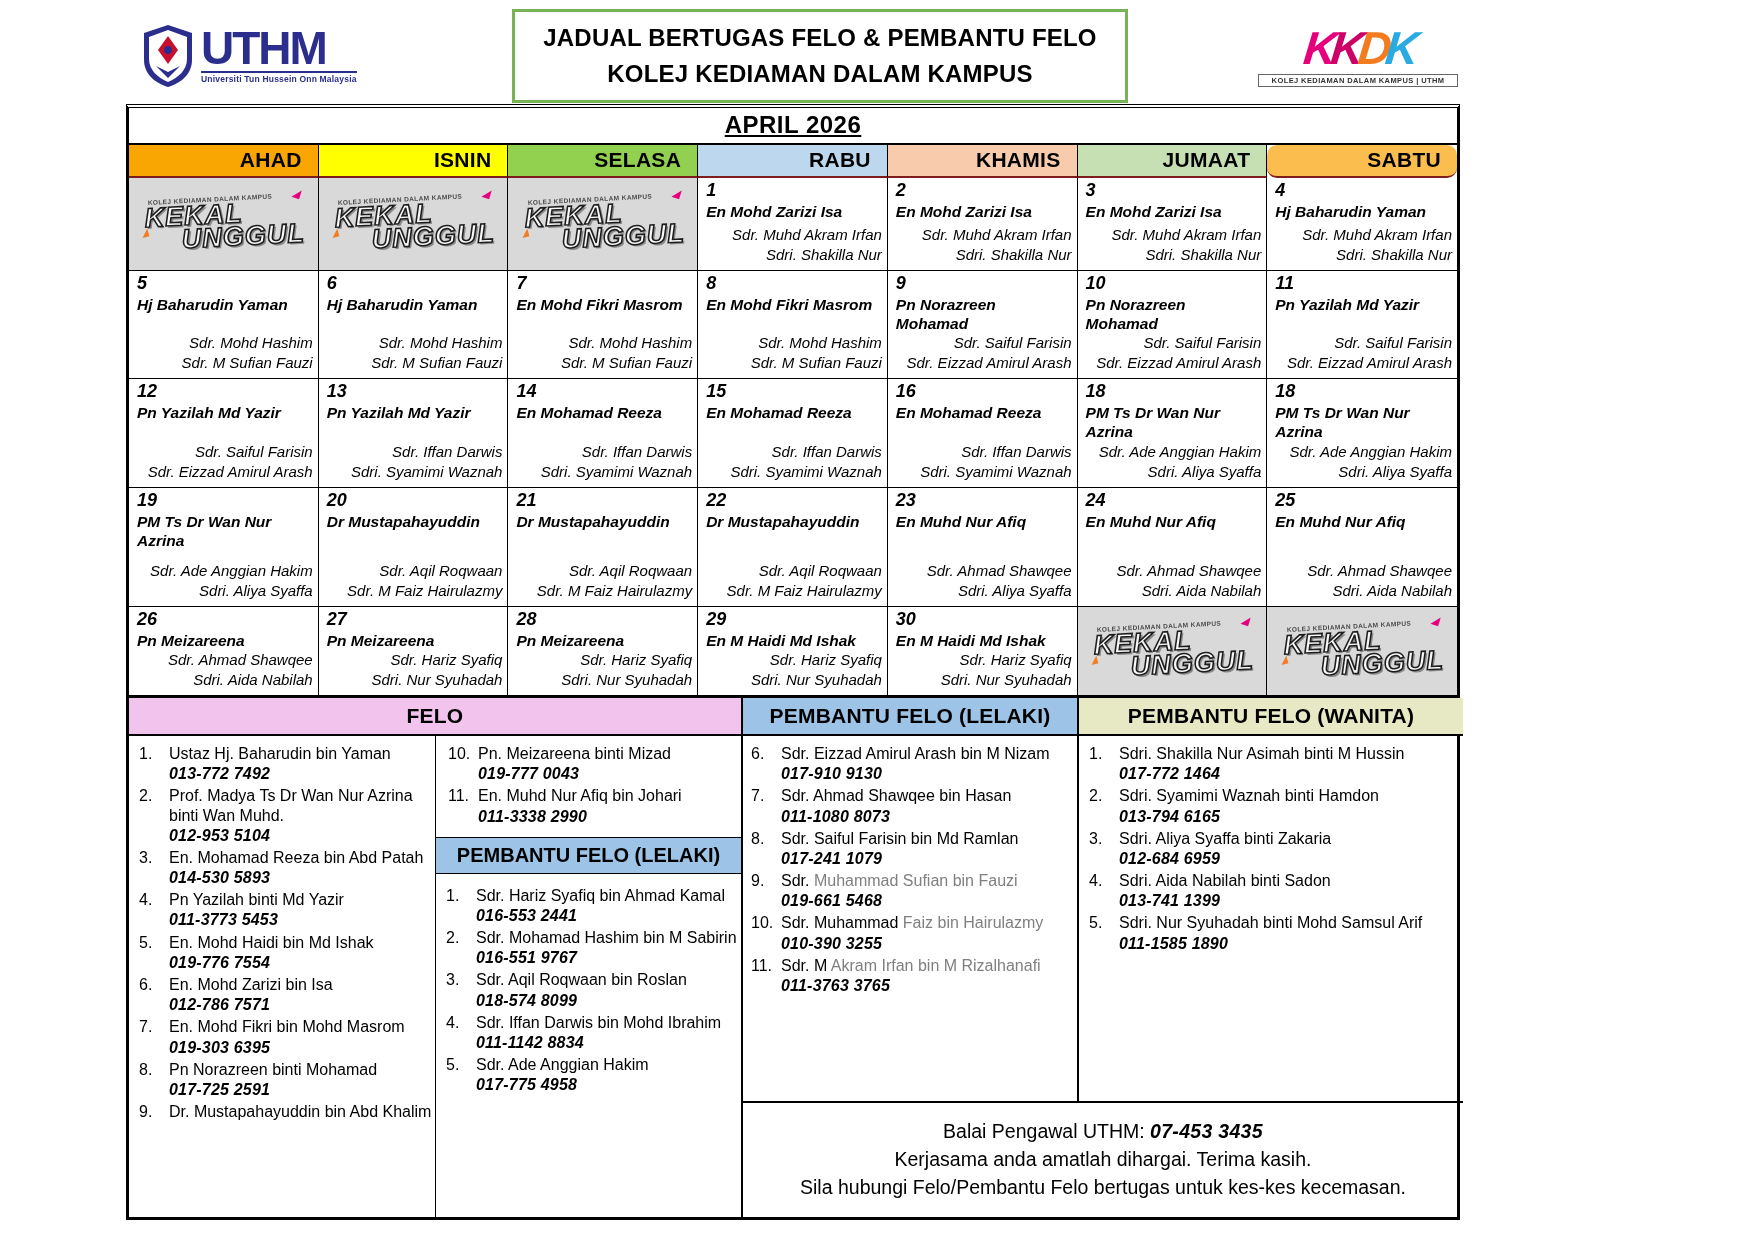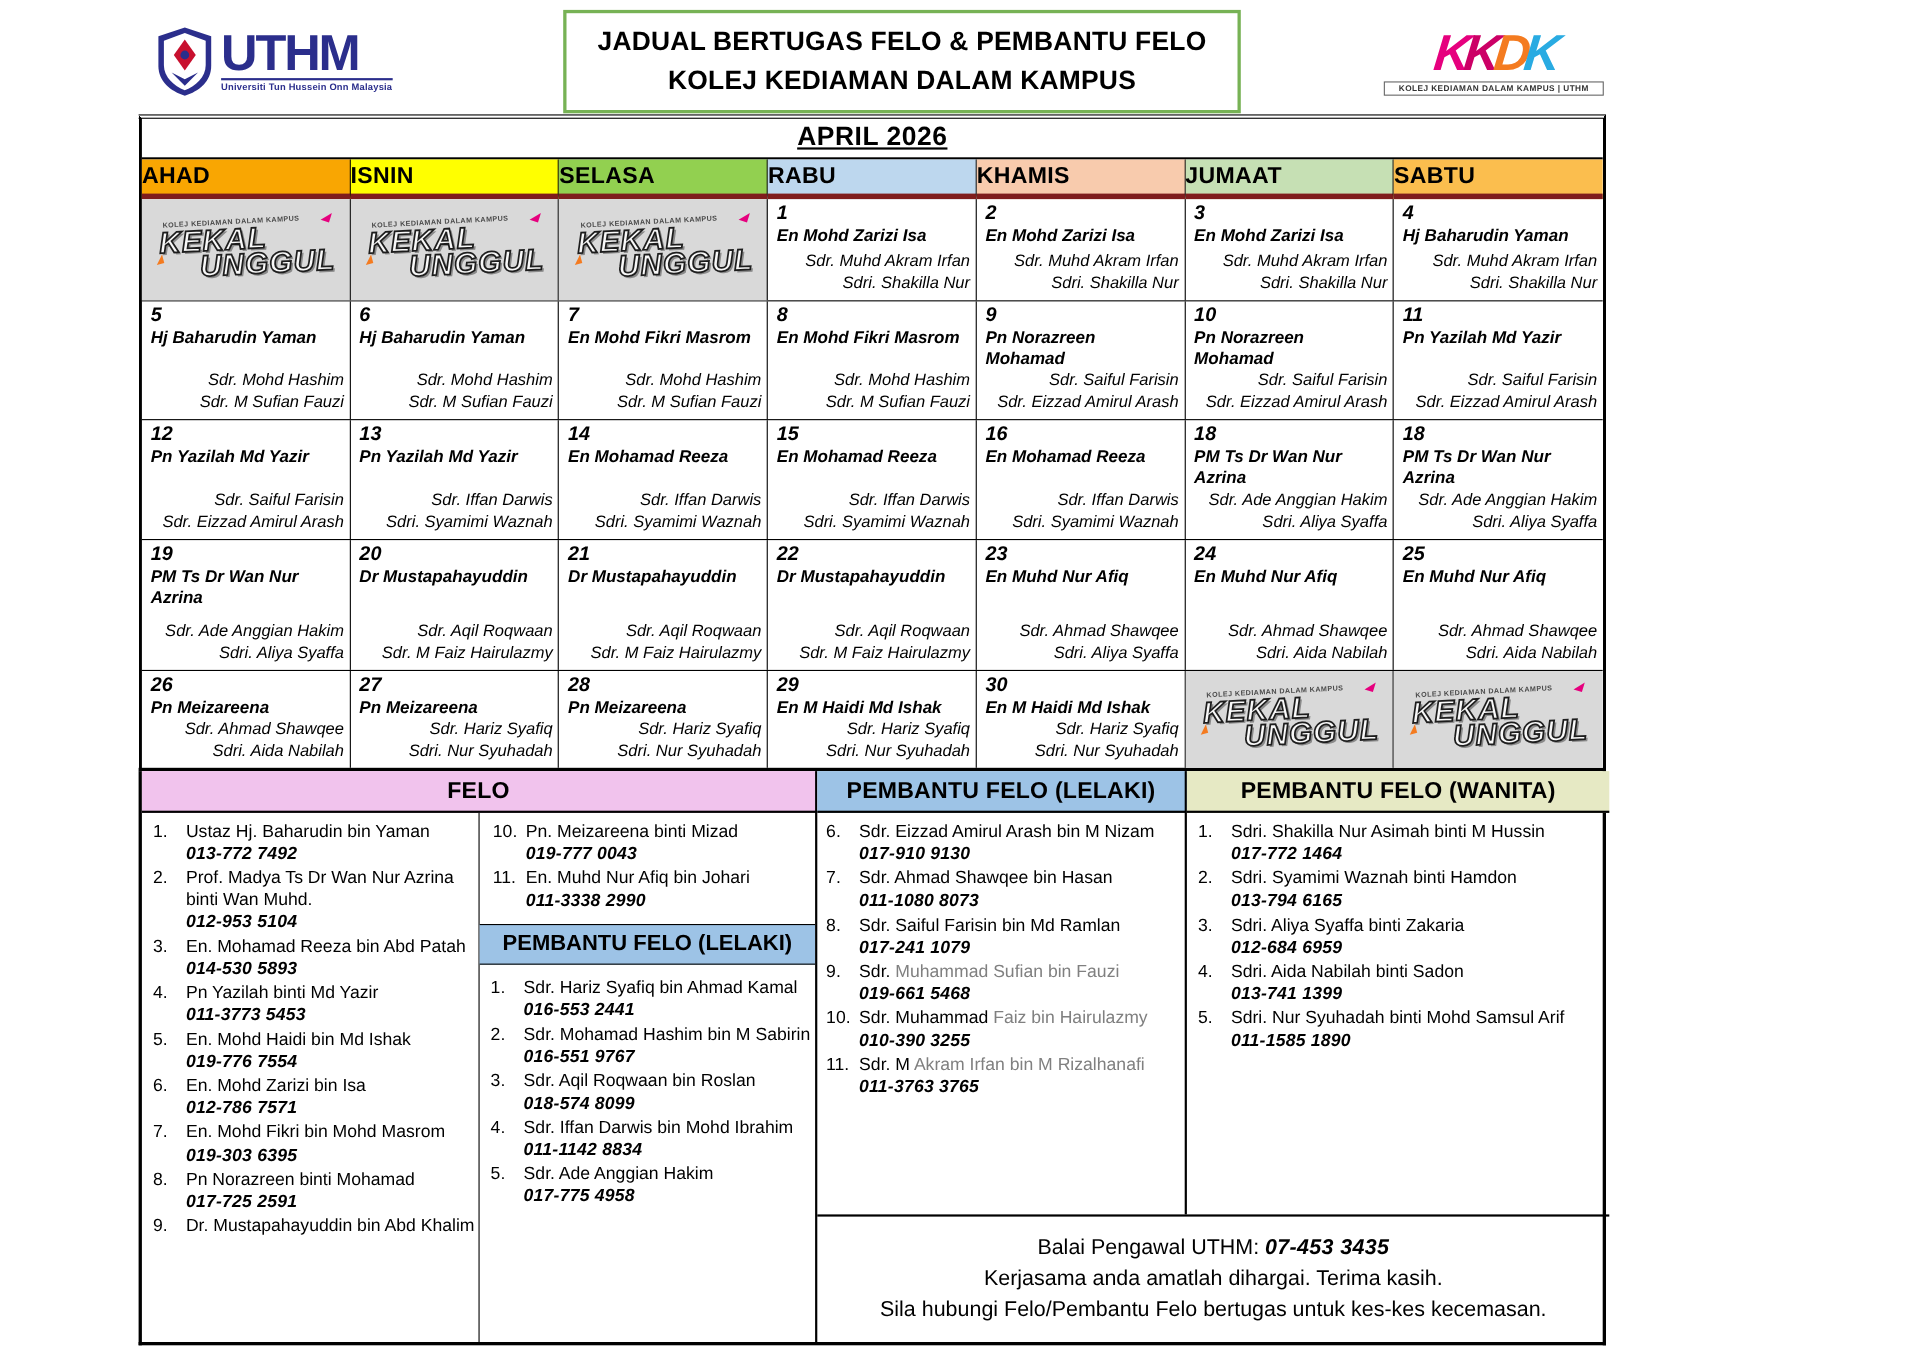--- a/index.html
+++ b/index.html
@@ -22,23 +22,23 @@
   .kkdk-letters { font-weight:800; font-style:italic; font-size:46px; line-height:1;
                   letter-spacing:-6px; transform:skewX(-6deg); display:inline-block; }
   .kkdk-sub { border:1px solid #666; font-size:7.5px; font-weight:700; color:#333;
               padding:1px 2px; margin-top:3px; letter-spacing:0.4px; white-space:nowrap; }
 
   
   .calendar { border:3px solid #000; border-top:4px double #000; }
   .cal-title { text-align:center; font-weight:700; font-size:24px; padding:3px 0 4px;
                border-bottom:2px solid #000; letter-spacing:0.5px;text-decoration:underline; }
   .day-headers { display:grid; grid-template-columns:repeat(7,1fr); }
-  .day-header { padding:3px 0 4px; text-align:left; font-weight:700; font-size:21px;
-                border-right:1px solid #000; border-bottom:5px solid #7f1d1d; letter-spacing:0.3px; }
-  .day-header:last-child { border-right:none; }
+  .day-header { padding:3px 16px 4px; text-align:right; font-weight:700; font-size:21px;
+                border-right:1px solid #000; border-bottom:2px solid #7f1d1d; letter-spacing:0.3px; }
+  .day-header:last-child { border-right:none;border-radius:10px; }
   .week { display:grid; grid-template-columns:repeat(7,1fr); border-bottom:1px solid #000; }
   .week:last-child { border-bottom:none; }
   .w0 .cell { min-height:92px; } .w1 .cell { min-height:96px; } .w2 .cell { min-height:108px; }
   .w3 .cell { min-height:118px; } .w4 .cell { min-height:88px; }
   .cell { border-right:1px solid #000; padding:2px 5px 5px 8px; display:flex;
           flex-direction:column; overflow:hidden; }
   .cell:last-child { border-right:none; }
   .day-num  { font-weight:700; font-style:italic; font-size:18px; line-height:1.2; }
   .felo-name{ font-weight:700; font-style:italic; font-size:15.5px; line-height:1.25; }
   .helpers  { margin-top:auto; }

